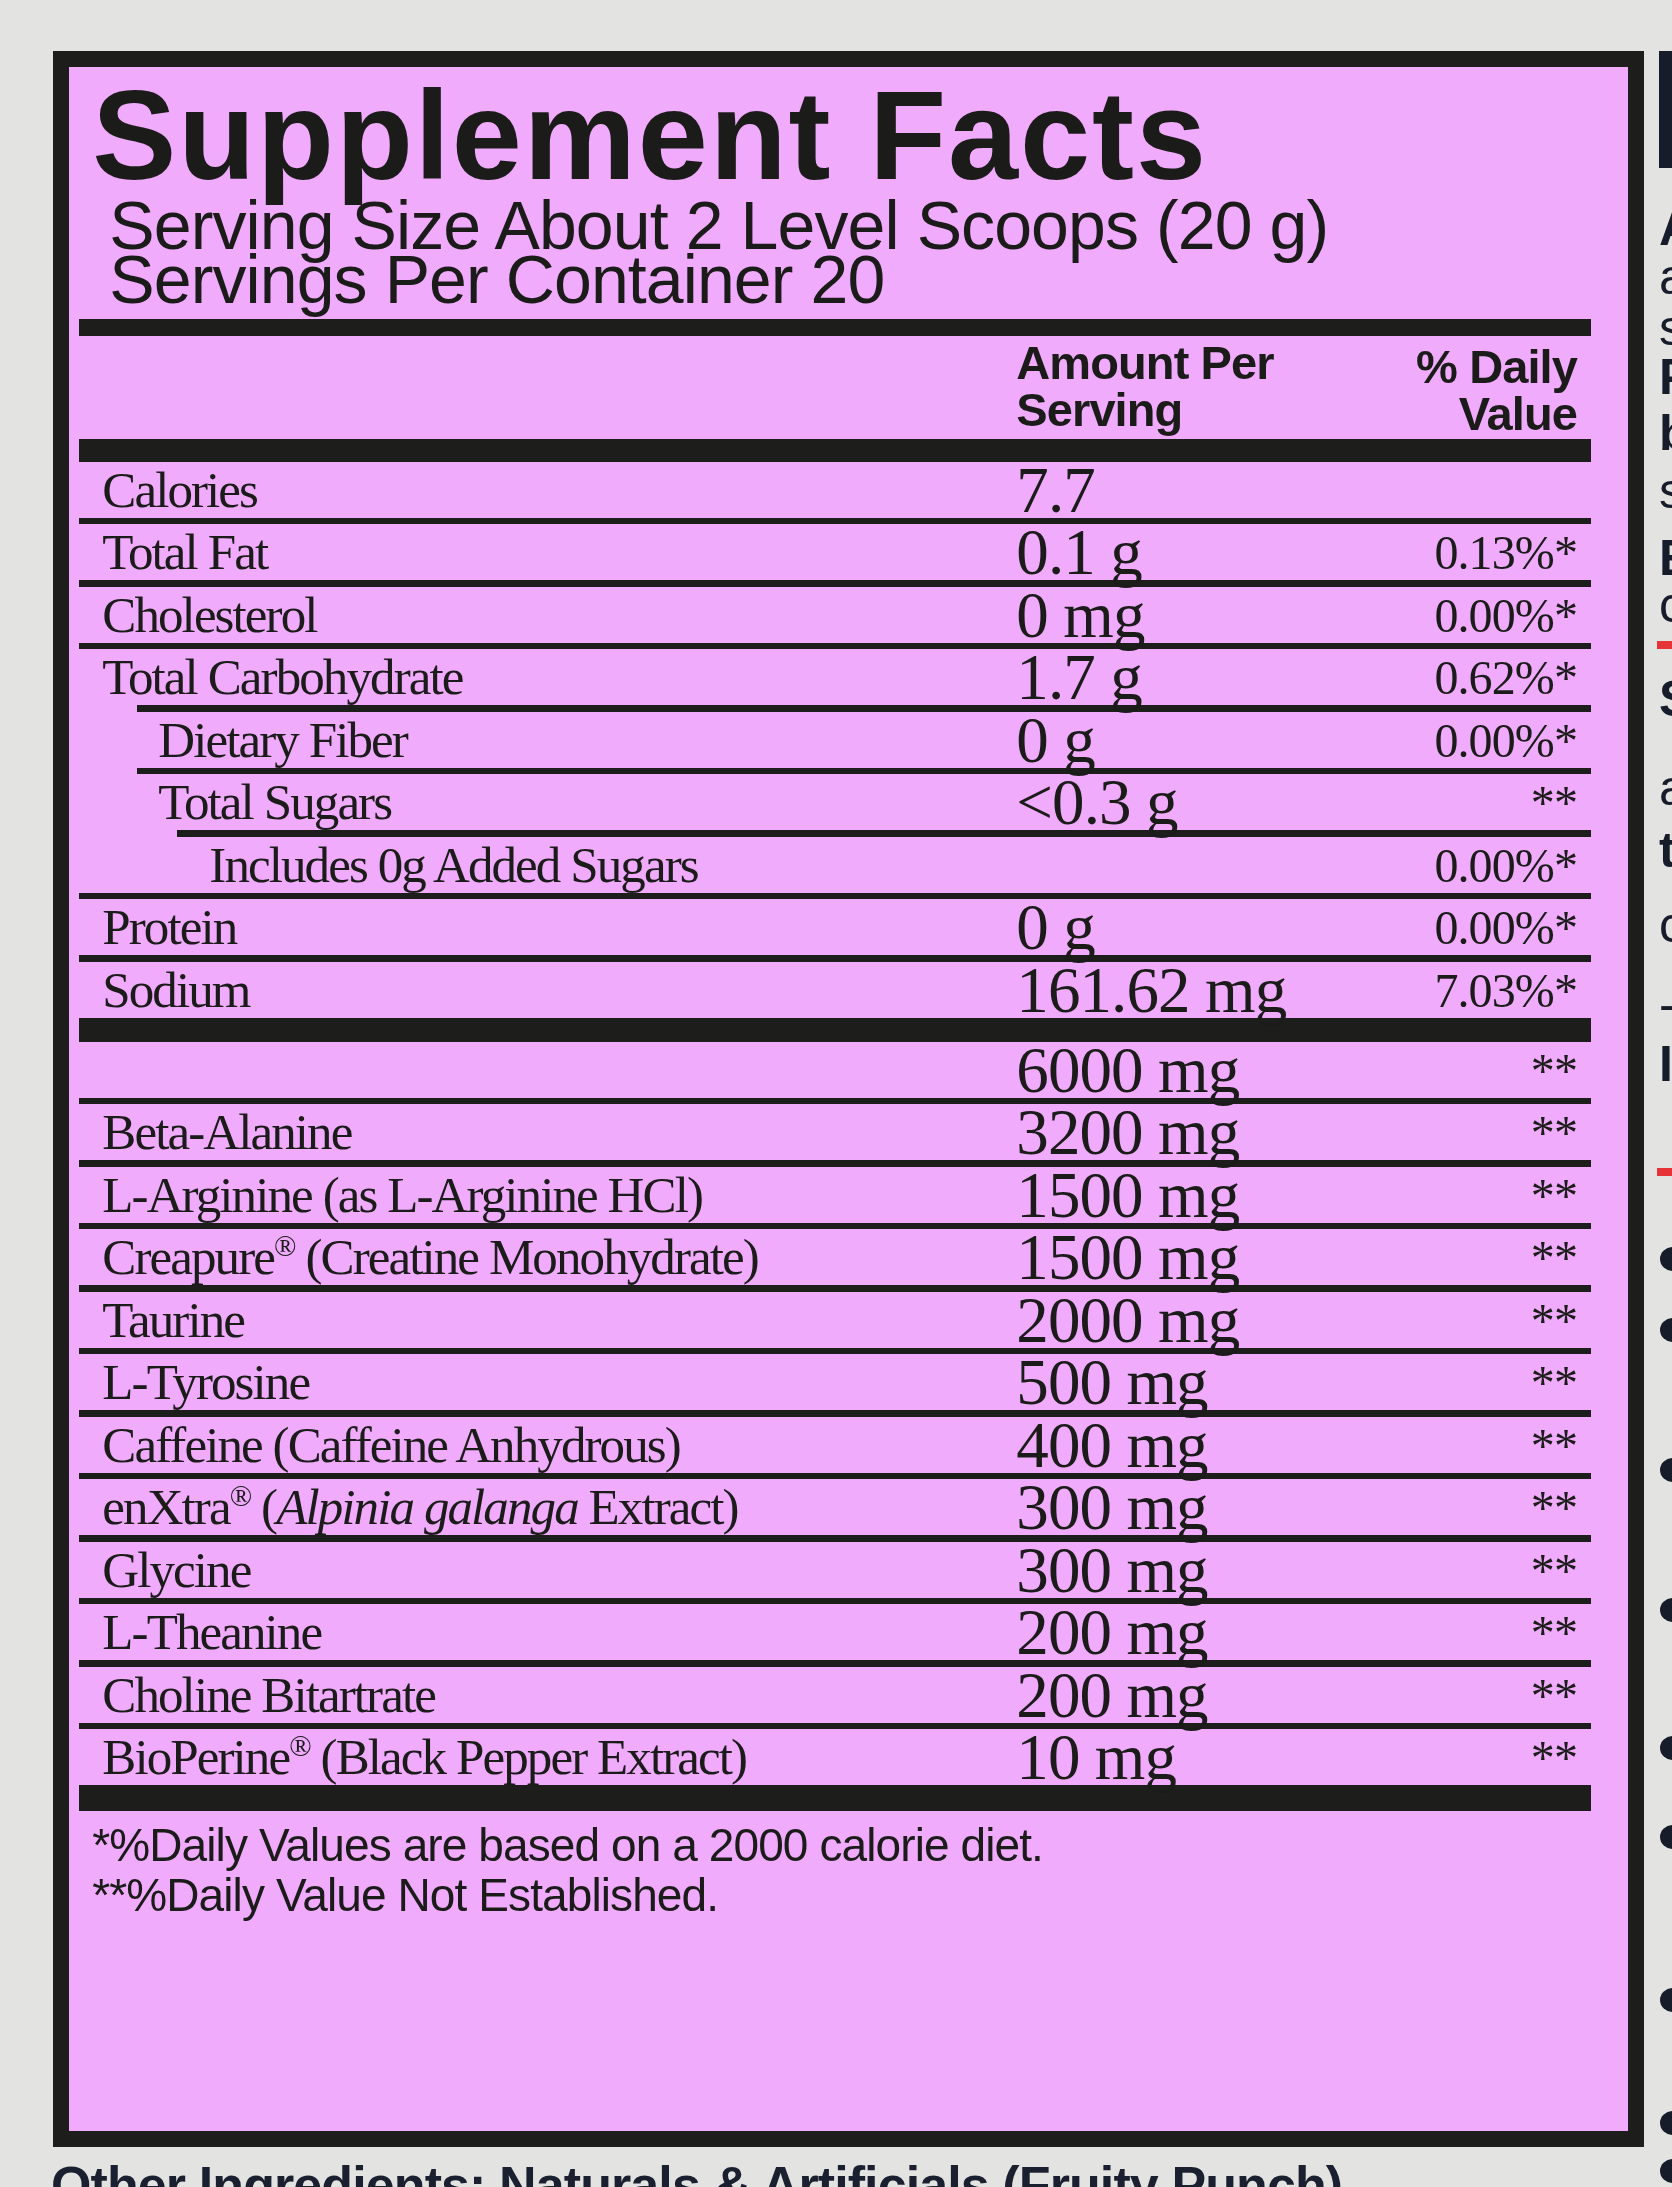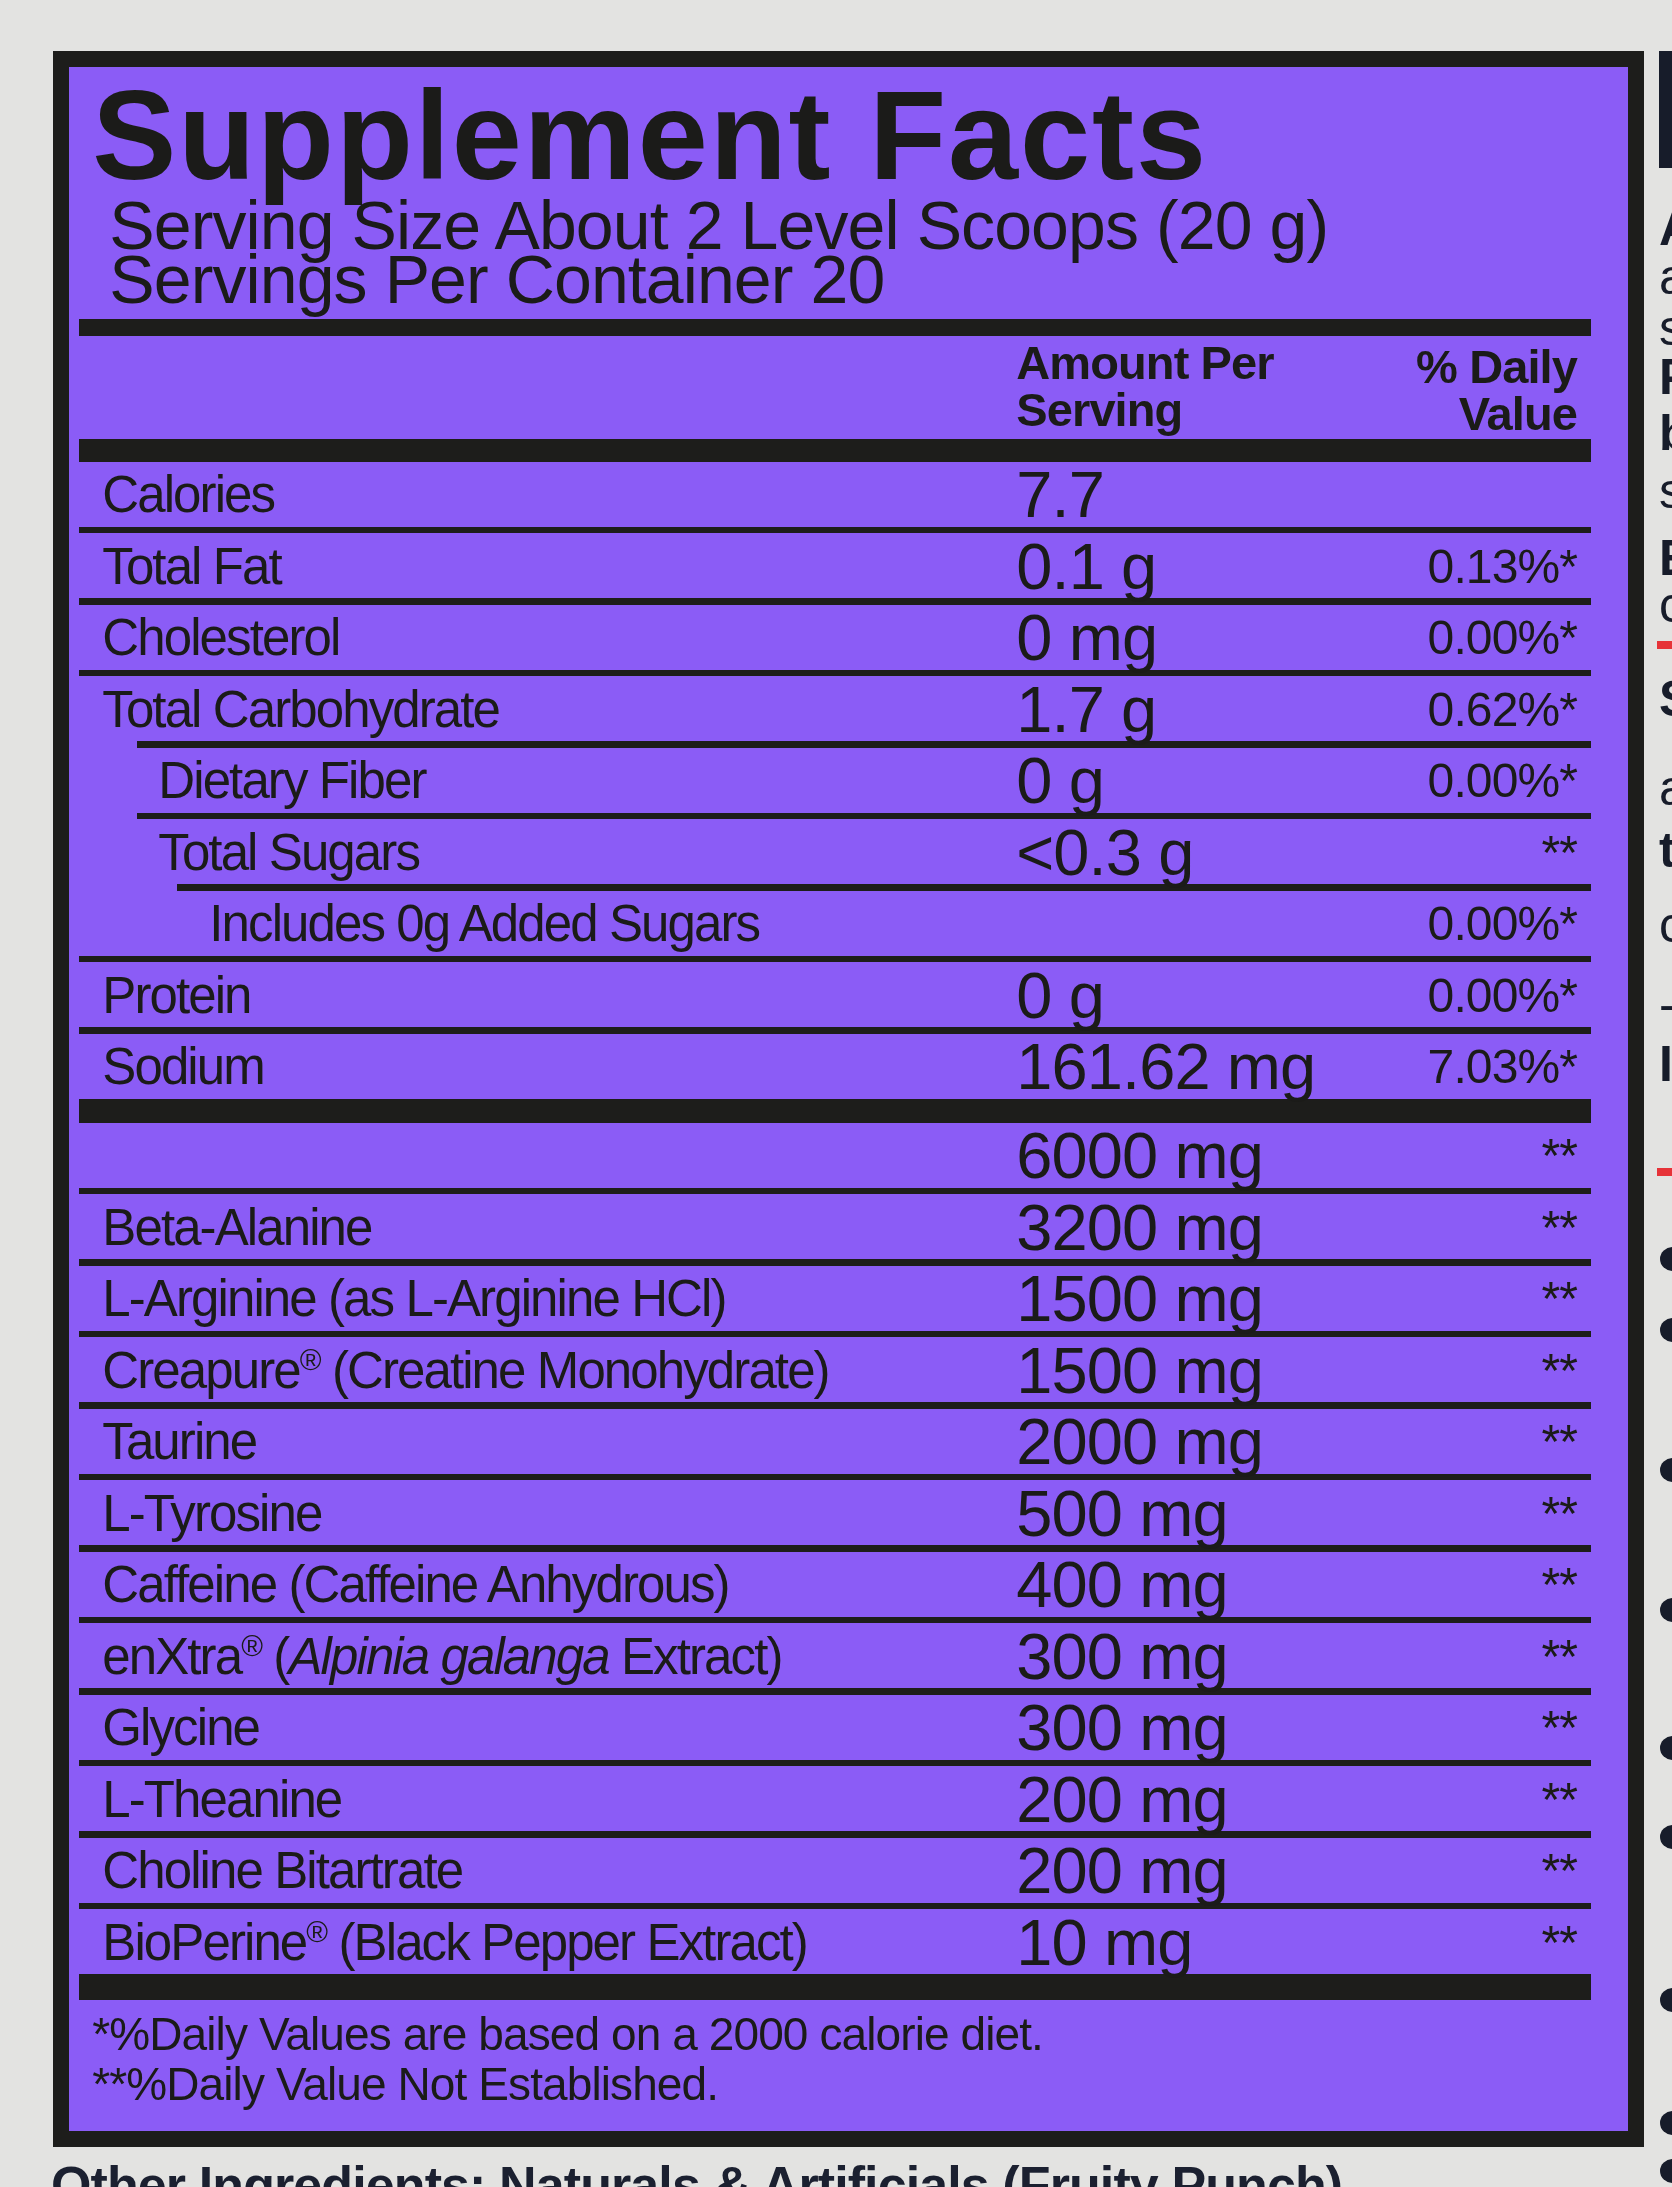--- a/index.html
+++ b/index.html
@@ -8,21 +8,21 @@
     background:#e3e3e1;
     overflow:hidden;
     position:relative;
     font-family:"Liberation Sans","DejaVu Sans",sans-serif;
     color:#1b1b19;
   }
   .panel{
     position:absolute;left:53px;top:51px;
     width:1559px;height:2064px;
     border:16px solid #1d1d1b;
-    background:#8b5cf6;
+    background:#f0abfc;
   }
   .inner{
     position:relative;
     height:100%;
     padding:0 37px 0 10.3px;
     box-sizing:border-box;
   }
   .title{
     margin:5.6px 0 0 13px;
     font-size:126px;
@@ -55,21 +55,21 @@
     letter-spacing:-0.9px;text-align:left;
   }
   .hdr-dv{
     position:absolute;right:14px;top:6.5px;
     font-weight:700;font-size:47px;line-height:47px;
     letter-spacing:-0.9px;text-align:right;
   }
   .row .divider{height:6.5px;background:#1d1d1b;}
   .row .divider.in1{margin-left:58px;}
   .row .divider.in2{margin-left:98px;}
-  .row-content{position:relative;height:65px;}
+  .row-content{position:relative;height:56px;font-family:Liberation Serif, serif;}
   .lbl{
     position:absolute;left:23px;top:50%;
     transform:translateY(-50%);
     font-size:51px;letter-spacing:-1.9px;white-space:nowrap;
   }
   .lbl.in1{left:79px;}
   .lbl.in2{left:130px;}
   .lbl sup{font-size:58%;vertical-align:super;line-height:0;}
   .lbl .it{font-style:italic;}
   .amt{

